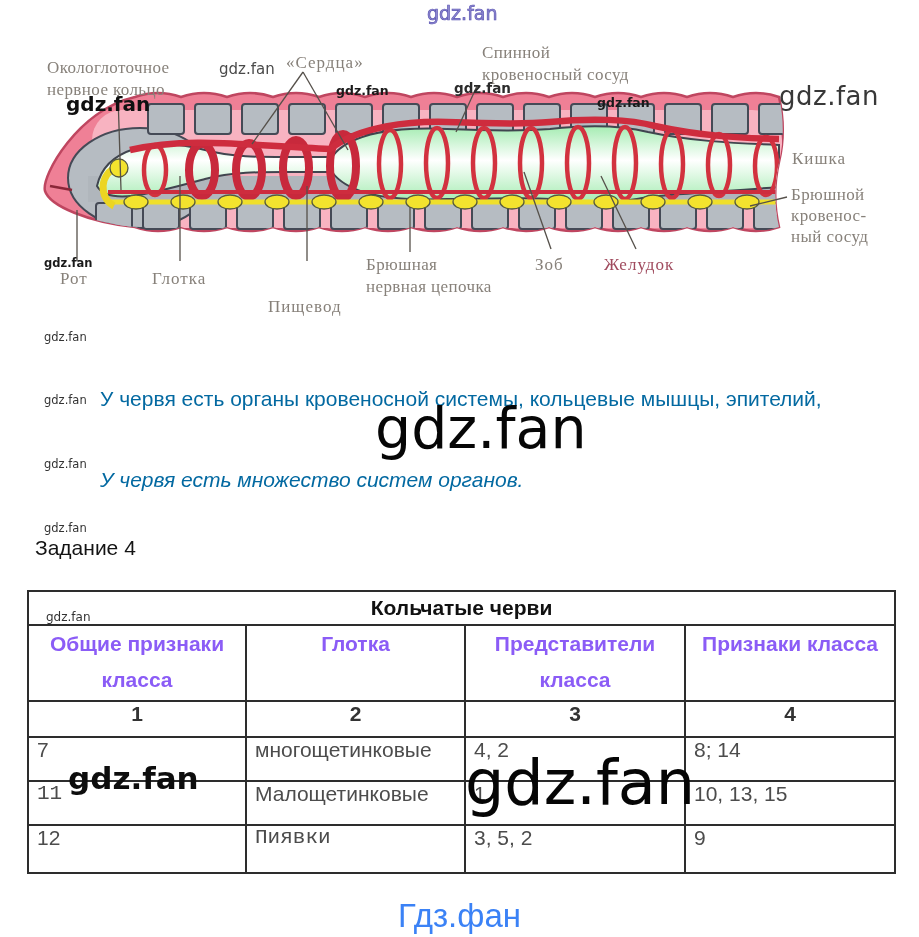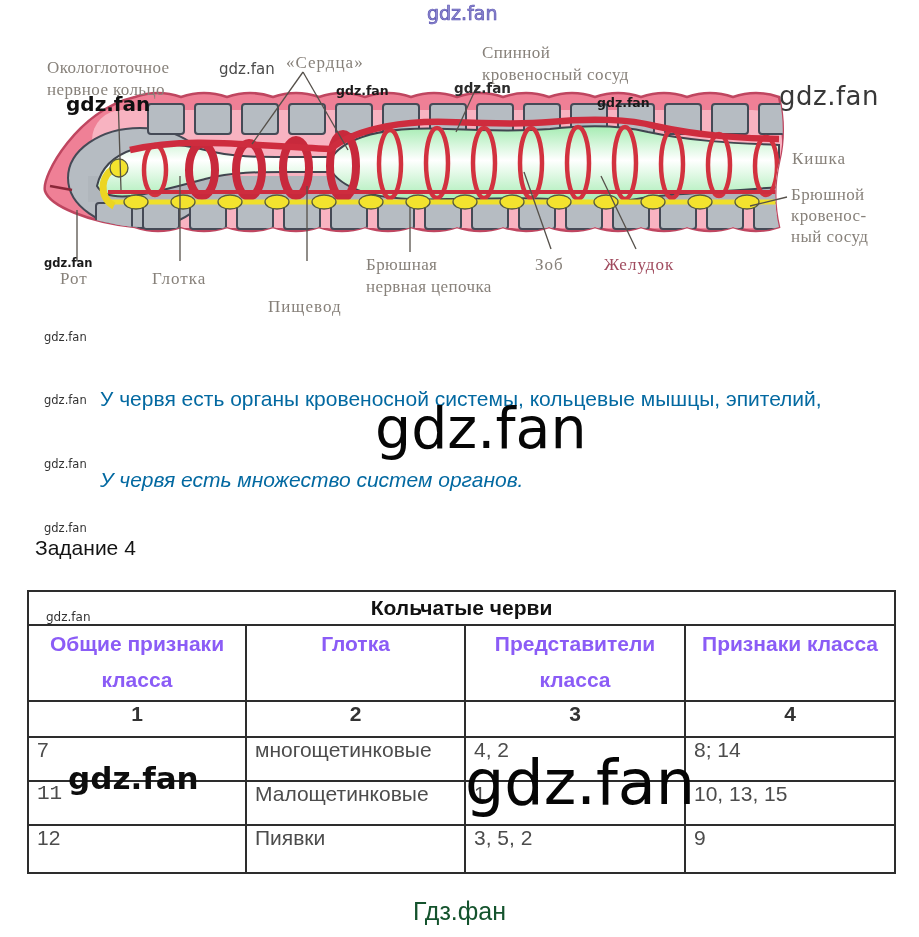--- a/index.html
+++ b/index.html
@@ -21,21 +21,21 @@
   
   table.tb{position:absolute;left:27px;top:590px;width:867px;border-collapse:collapse;
            table-layout:fixed;font-size:21px;color:#4c4c4c;}
   table.tb td{border:2px solid #2d2d2d;padding:0 8px;vertical-align:top;}
   td.title-cell{font-weight:700;color:#111;text-align:center;height:32px;
                 vertical-align:middle;line-height:32px;padding:0;}
   td.head{font-weight:700;color:#8b5cf6;text-align:center;vertical-align:middle;
           height:74px;line-height:36px;padding:0 8px;}
   td.num{font-weight:600;color:#333;text-align:center;vertical-align:middle;height:34px;padding:0;}
   td.cell{height:44px;padding-top:5px;}
-  .footer{position:absolute;font-size:25px;color:#14532d;}
+  .footer{position:absolute;font-size:33px;color:#3b82f6;}
 </style>
 </head>
 <body>
 
 <div id="page">
 
   <svg class="abs" style="left:0;top:0;" width="919" height="300" viewBox="0 0 919 300">
     <defs>
       <linearGradient id="gutGrad" x1="0" y1="0" x2="0" y2="1">
         <stop offset="0" stop-color="#a5ecb2"></stop>
@@ -218,21 +218,21 @@
       <td class="cell" style="height:42px;">8; 14</td>
     </tr>
     <tr>
       <td class="cell" style="height:42px;font-family:Liberation Mono, monospace;">11</td>
       <td class="cell" style="height:42px;">Малощетинковые</td>
       <td class="cell" style="height:42px;">1</td>
       <td class="cell" style="height:42px;">10, 13, 15</td>
     </tr>
     <tr>
       <td class="cell" style="height:46px;margin-left:11px;">12</td>
-      <td class="cell" style="height:46px;">Пиявки</td>
+      <td class="cell" style="height:46px;font-family:Liberation Mono, monospace;">Пиявки</td>
       <td class="cell" style="height:46px;">3, 5, 2</td>
       <td class="cell" style="height:46px;">9</td>
     </tr>
   </tbody>
     </table>
 
   <div class="footer" style="left:50%;top:897px;transform:translateX(-50%);">Гдз.фан</div>
 
 </div>
 

